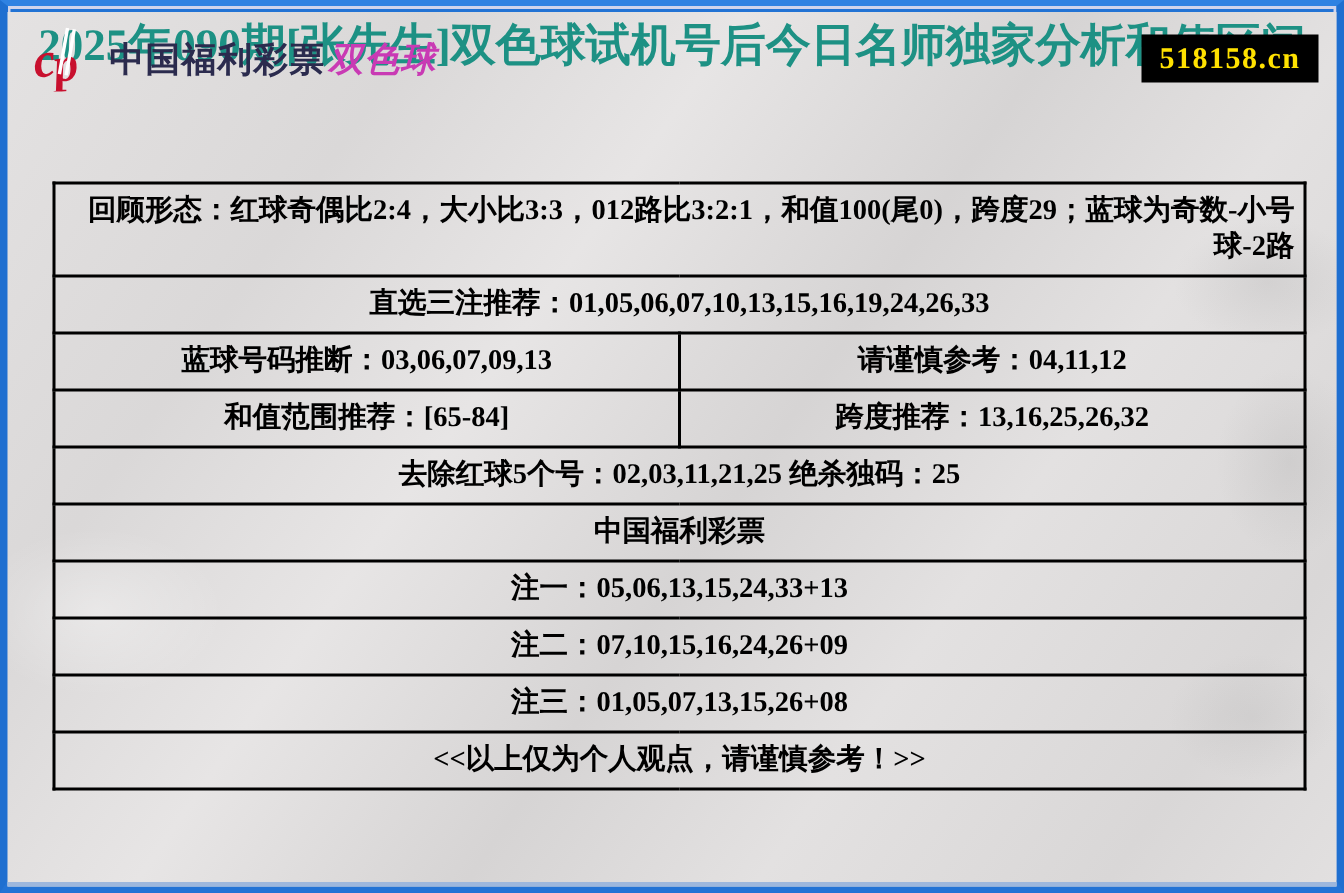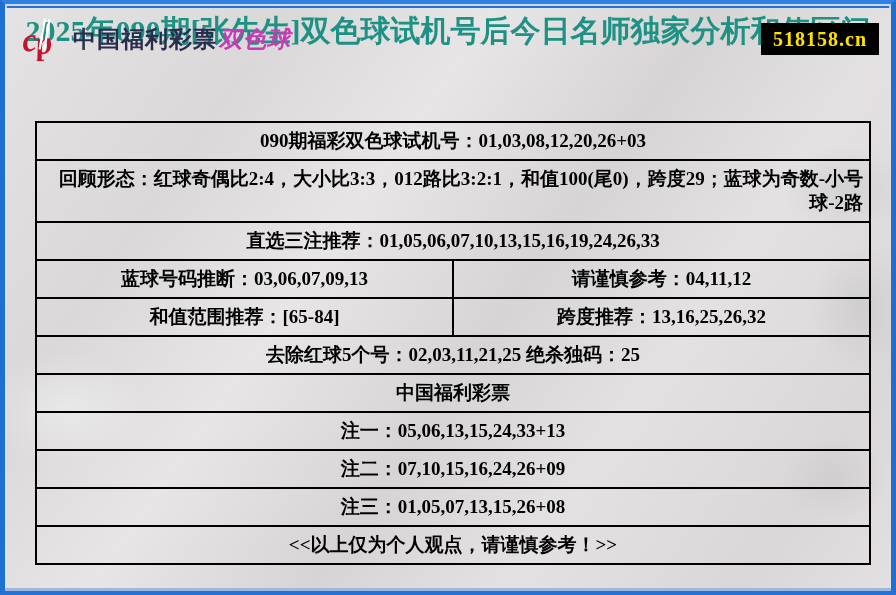--- a/index.html
+++ b/index.html
@@ -81,23 +81,20 @@
         <span class="brand-main">中国福利彩票</span><span class="brand-sub">双色球</span>
       </div>
       <div class="badge">518158.cn</div>
     </div>
 
     <div class="title">2025年090期[张先生]双色球试机号后今日名师独家分析和值区间</div>
 
     <table class="analysis">
       <tbody id="tbody">
           <tr>
-            <td colspan="2">090期福彩双色球试机号：01,03,08,12,20,26+03</td>
-          </tr>
-          <tr>
             <td colspan="2" class="left">回顾形态：红球奇偶比2:4，大小比3:3，012路比3:2:1，和值100(尾0)，跨度29；蓝球为奇数-小号球-2路</td>
           </tr>
           <tr>
             <td colspan="2">直选三注推荐：01,05,06,07,10,13,15,16,19,24,26,33</td>
           </tr>
           <tr>
             <td>蓝球号码推断：03,06,07,09,13</td>
             <td>请谨慎参考：04,11,12</td>
           </tr>
           <tr>

